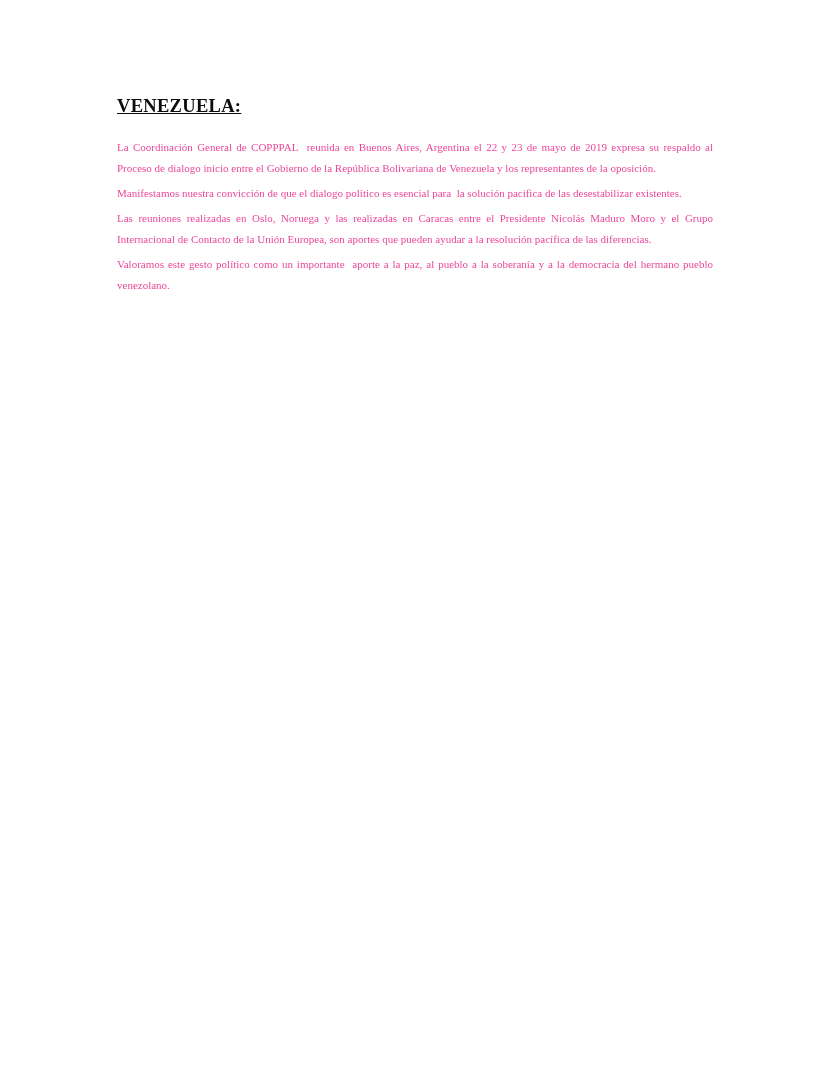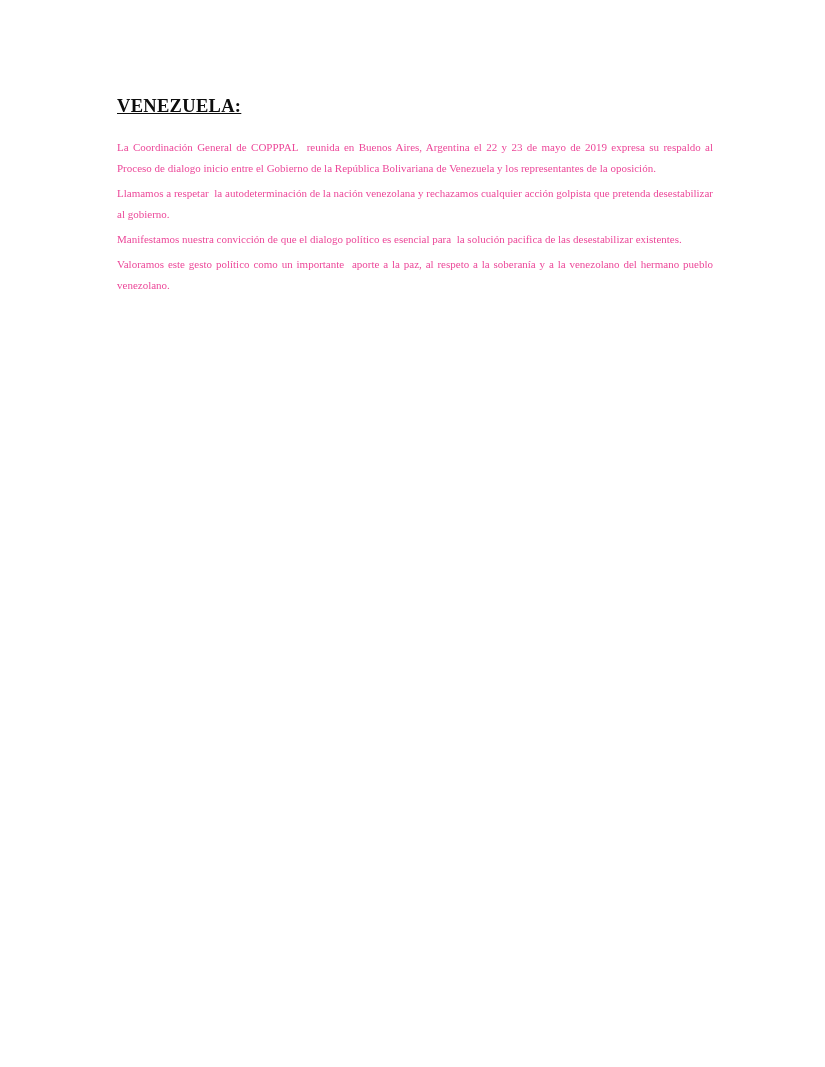--- a/index.html
+++ b/index.html
@@ -43,20 +43,20 @@
 </head>
 <body>
 
 <div class="page">
   <div class="content">
     <h1 class="heading">VENEZUELA:</h1>
 
     <p class="para">La Coordinación General de COPPPAL  reunida en Buenos Aires, Argentina el 22 y 23 de mayo de 2019 expresa su respaldo al Proceso de dialogo inicio entre el Gobierno de la República Bolivariana de Venezuela y los representantes de la oposición.</p>
 
 
-    <p class="para">Llamamos a respetar  la autodeterminación de la nación venezolana y rechazamos cualquier acción golpista que pretenda desestabilizar al gobierno.</p>
 
     <p class="para">Manifestamos nuestra convicción de que el dialogo político es esencial para  la solución pacifica de las desestabilizar existentes.</p>
 
+    <p class="para">Las reuniones realizadas en Oslo, Noruega y las realizadas en Caracas entre el Presidente Nicolás Maduro Moro y el Grupo Internacional de Contacto de la Unión Europea, son aportes que pueden ayudar a la resolución pacífica de las diferencias.</p>
 
-    <p class="para">Valoramos este gesto político como un importante  aporte a la paz, al respeto a la soberanía y a la venezolano del hermano pueblo venezolano.</p>
+    <p class="para">Valoramos este gesto político como un importante  aporte a la paz, al pueblo a la soberanía y a la democracia del hermano pueblo venezolano.</p>
   </div>
 </div>
 
 </body></html>

